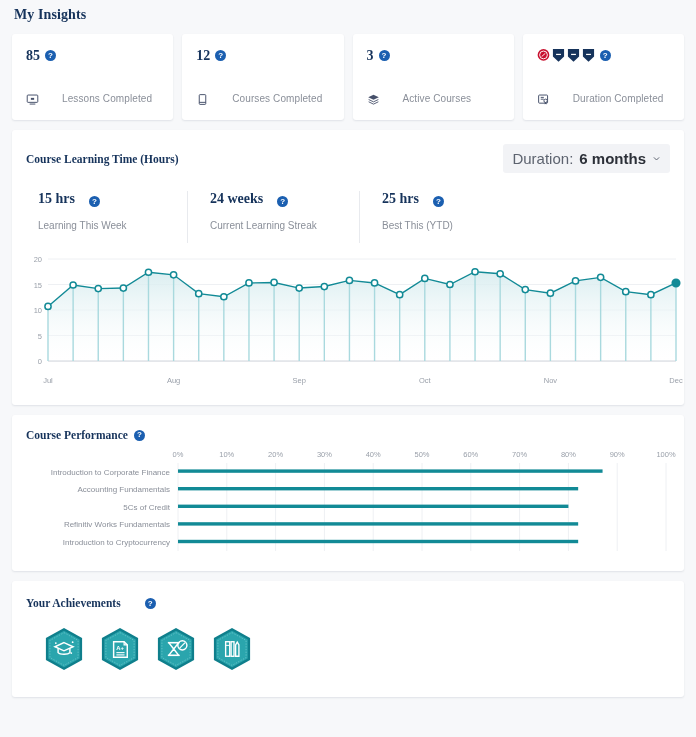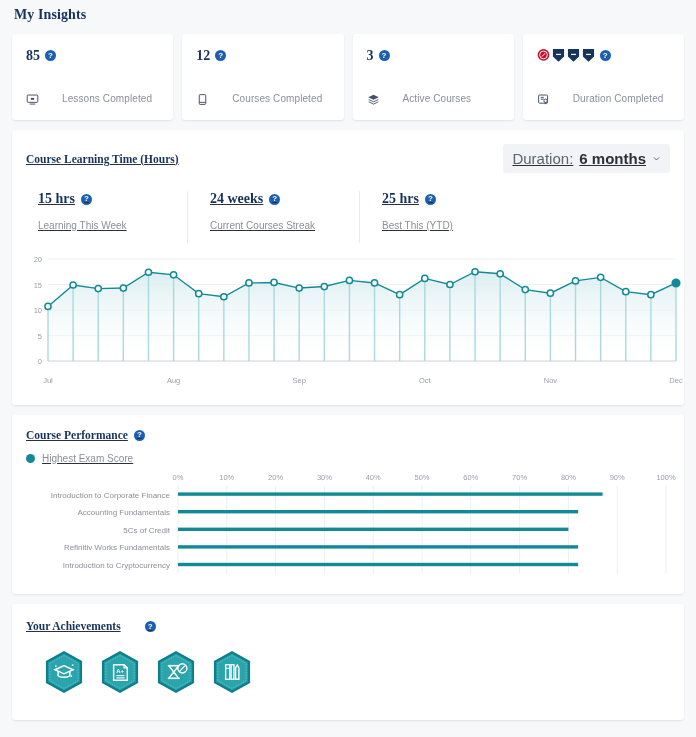--- a/index.html
+++ b/index.html
@@ -73,21 +73,20 @@
   .mini-icon { width: 13px; height: 13px; display: block; color: #46506a; }
   .badge-strip { display: flex; align-items: center; gap: 2px; }
   .shield { width: 13px; height: 15px; display: block; }
 
   
   .panel {
     background: #ffffff;
     border-radius: 3px;
     box-shadow: 0 1px 2px rgba(20,35,70,.10);
     margin: 10px 12px 0 12px;
-    text-decoration: underline;
   }
   .panel-title {
     font-family: "Liberation Serif", serif;
     font-size: 11.5px;
     font-weight: bold;
     color: #16335b;
   }
 
   
   .lt-head {
@@ -115,21 +114,21 @@
     margin: 0 14px;
   }
   .lt-stat {
     padding: 0 22px 12px 0;
     width: 150px;
     border-right: 1px solid #e8eaee;
   }
   .lt-stat:nth-child(1) { padding-left: 12px; width: 162px; }
   .lt-stat:nth-child(2) { padding-left: 22px; width: 172px; }
   .lt-stat:nth-child(3) { padding-left: 22px; border-right: none; }
-  .lt-stat-value-line { display: flex; align-items: center; gap: 6px; }
+  .lt-stat-value-line { display: flex; align-items: flex-end; gap: 14px; }
   .lt-stat-value {
     font-family: "Liberation Serif", serif;
     font-size: 14px;
     font-weight: bold;
     color: #16335b;
   }
   .lt-stat-label {
     font-size: 10px;
     color: #8a8f99;
     margin-top: 13px;
@@ -272,21 +271,21 @@
         <span class="lt-stat-value">15 hrs</span>
         <span class="help-dot">?</span>
       </div>
       <div class="lt-stat-label">Learning This Week</div>
     </div>
     <div class="lt-stat">
       <div class="lt-stat-value-line">
         <span class="lt-stat-value">24 weeks</span>
         <span class="help-dot">?</span>
       </div>
-      <div class="lt-stat-label">Current Courses Streak</div>
+      <div class="lt-stat-label">Current Learning Streak</div>
     </div>
     <div class="lt-stat">
       <div class="lt-stat-value-line">
         <span class="lt-stat-value">25 hrs</span>
         <span class="help-dot">?</span>
       </div>
       <div class="lt-stat-label">Best This (YTD)</div>
     </div>
   </div>
 
@@ -370,24 +369,20 @@
         <text x="656" y="132" text-anchor="middle" font-family="Liberation Sans, sans-serif" font-size="7.5" fill="#9aa0aa">Dec</text>
       </svg>
   </div>
 </div>
 
 <div class="panel">
   <div class="cp-head">
     <span class="panel-title">Course Performance</span>
     <span class="help-dot">?</span>
   </div>
-  <div class="legend-row">
-    <span class="legend-dot"></span>
-    <span class="legend-label">Highest Exam Score</span>
-  </div>
   <div class="bars-wrap">
     <svg id="bar-chart" viewBox="0 0 664 106" width="664" height="106">
         <text x="158" y="8" text-anchor="middle" font-family="Liberation Sans, sans-serif" font-size="7.5" fill="#9aa0aa">0%</text>
         <line x1="158" y1="14" x2="158" y2="102" stroke="#eef0f3" stroke-width="1"></line>
         <text x="206.8" y="8" text-anchor="middle" font-family="Liberation Sans, sans-serif" font-size="7.5" fill="#9aa0aa">10%</text>
         <line x1="206.8" y1="14" x2="206.8" y2="102" stroke="#eef0f3" stroke-width="1"></line>
         <text x="255.60000000000002" y="8" text-anchor="middle" font-family="Liberation Sans, sans-serif" font-size="7.5" fill="#9aa0aa">20%</text>
         <line x1="255.60000000000002" y1="14" x2="255.60000000000002" y2="102" stroke="#eef0f3" stroke-width="1"></line>
         <text x="304.4" y="8" text-anchor="middle" font-family="Liberation Sans, sans-serif" font-size="7.5" fill="#9aa0aa">30%</text>
         <line x1="304.4" y1="14" x2="304.4" y2="102" stroke="#eef0f3" stroke-width="1"></line>

